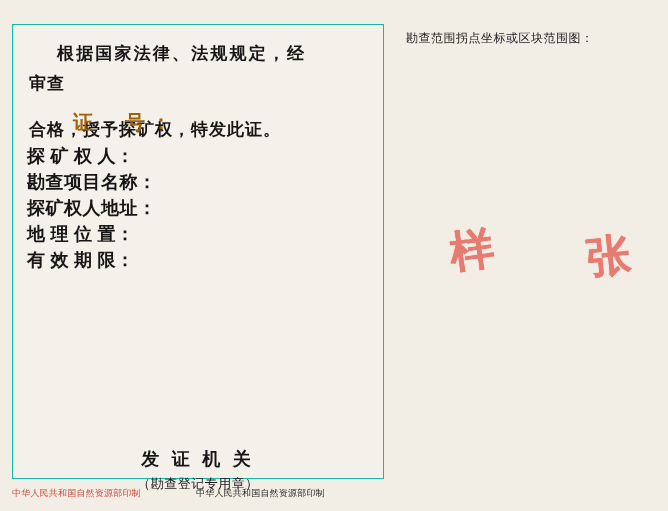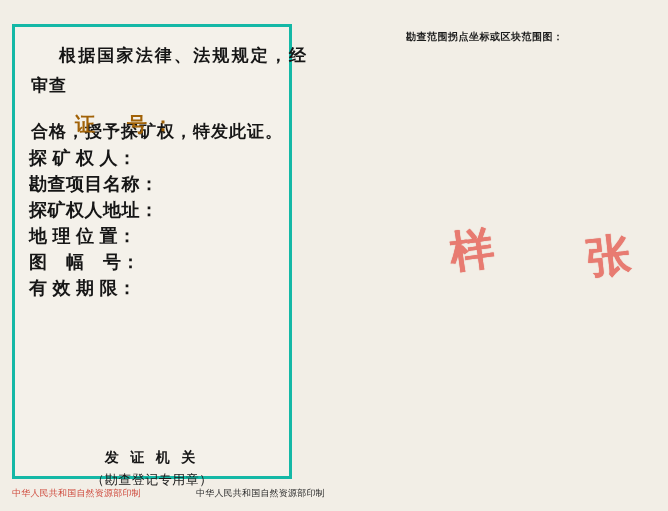--- a/index.html
+++ b/index.html
@@ -19,23 +19,23 @@
     width: 668px;
     height: 511px;
     background: #f2eee6;
   }
 
   
   .cert-box {
     position: absolute;
     left: 12px;
     top: 24px;
-    width: 280px;
+    width: 372px;
     height: 455px;
-    border: 3px solid #14b8a6;
+    border: 1px solid #14b8a6;
     box-sizing: border-box;
     background: #f4f1ea;
   }
   .cert-inner {
     position: relative;
     width: 100%;
     height: 100%;
   }
   .cert-heading {
     position: absolute;
@@ -88,21 +88,21 @@
   }
 
   .issuer {
     position: absolute;
     left: 0;
     top: 422px;
     width: 100%;
     text-align: center;
   }
   .issuer-line {
-    font-size: 14px;
+    font-size: 18px;
     font-weight: 600;
     letter-spacing: 4px;
     color: #161616;
   }
   .issuer-note {
     font-size: 13px;
     letter-spacing: 0.5px;
     color: #1a1a1a;
     margin-top: 4px;
   }
@@ -111,25 +111,24 @@
     letter-spacing: 10px;
     color: #161616;
     margin-top: 20px;
   }
 
   
   .map-caption {
     position: absolute;
     left: 406px;
     top: 30px;
-    font-size: 10px;
+    font-size: 12px;
     letter-spacing: 0.5px;
     color: #1d1d1d;
     font-family: "Liberation Sans", sans-serif;
-    font-weight: bold;
   }
   .sample-stamp {
     position: absolute;
     left: 450px;
     top: 215px;
     width: 180px;
     height: 70px;
     display: flex;
     justify-content: space-between;
     align-items: center;
@@ -189,23 +188,20 @@
         <div class="field-row">
           <span class="lbl">勘查项目名称：</span>
         </div>
         <div class="field-row">
           <span class="lbl">探矿权人地址：</span>
         </div>
         <div class="field-row">
           <span class="lbl">地 理 位 置：</span>
         </div>
         <div class="field-row">
-          <span class="lbl">图　幅　号：</span>
-        </div>
-        <div class="field-row">
           <span class="lbl">有 效 期 限：</span>
         </div>
       </div>
 
       <div class="issuer">
         <div class="issuer-line">发 证 机 关</div>
         <div class="issuer-note">（勘查登记专用章）</div>
         <div class="issuer-date">年　月　日</div>
       </div>
 

